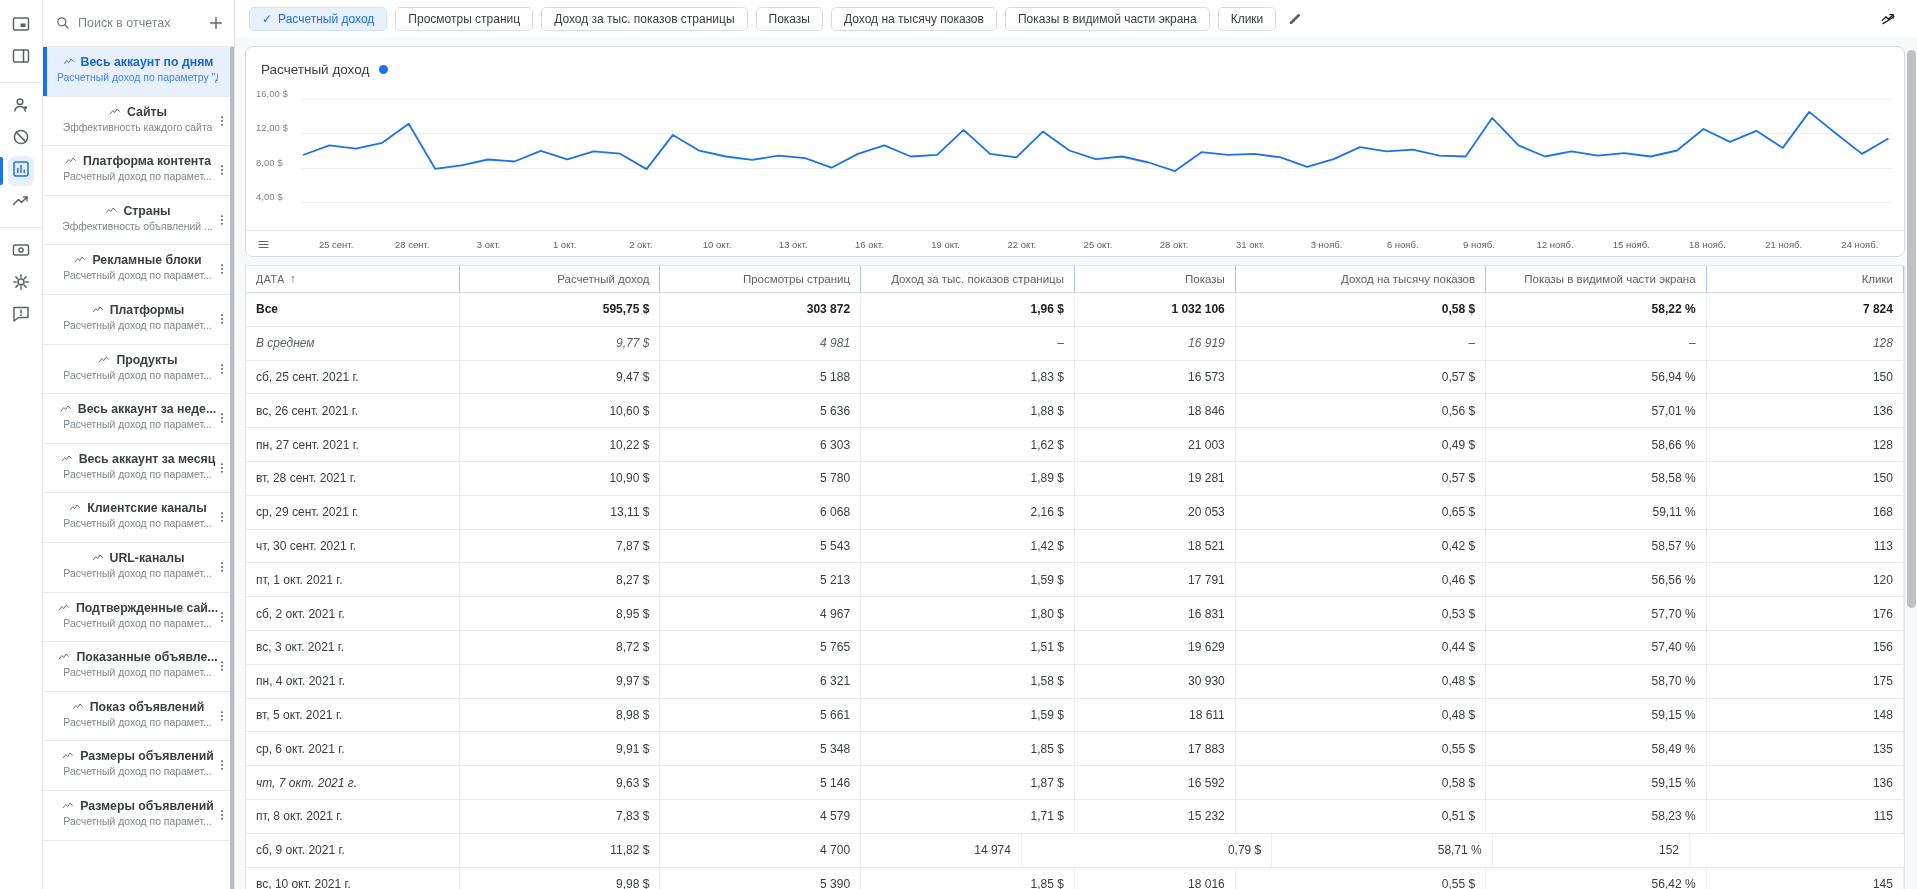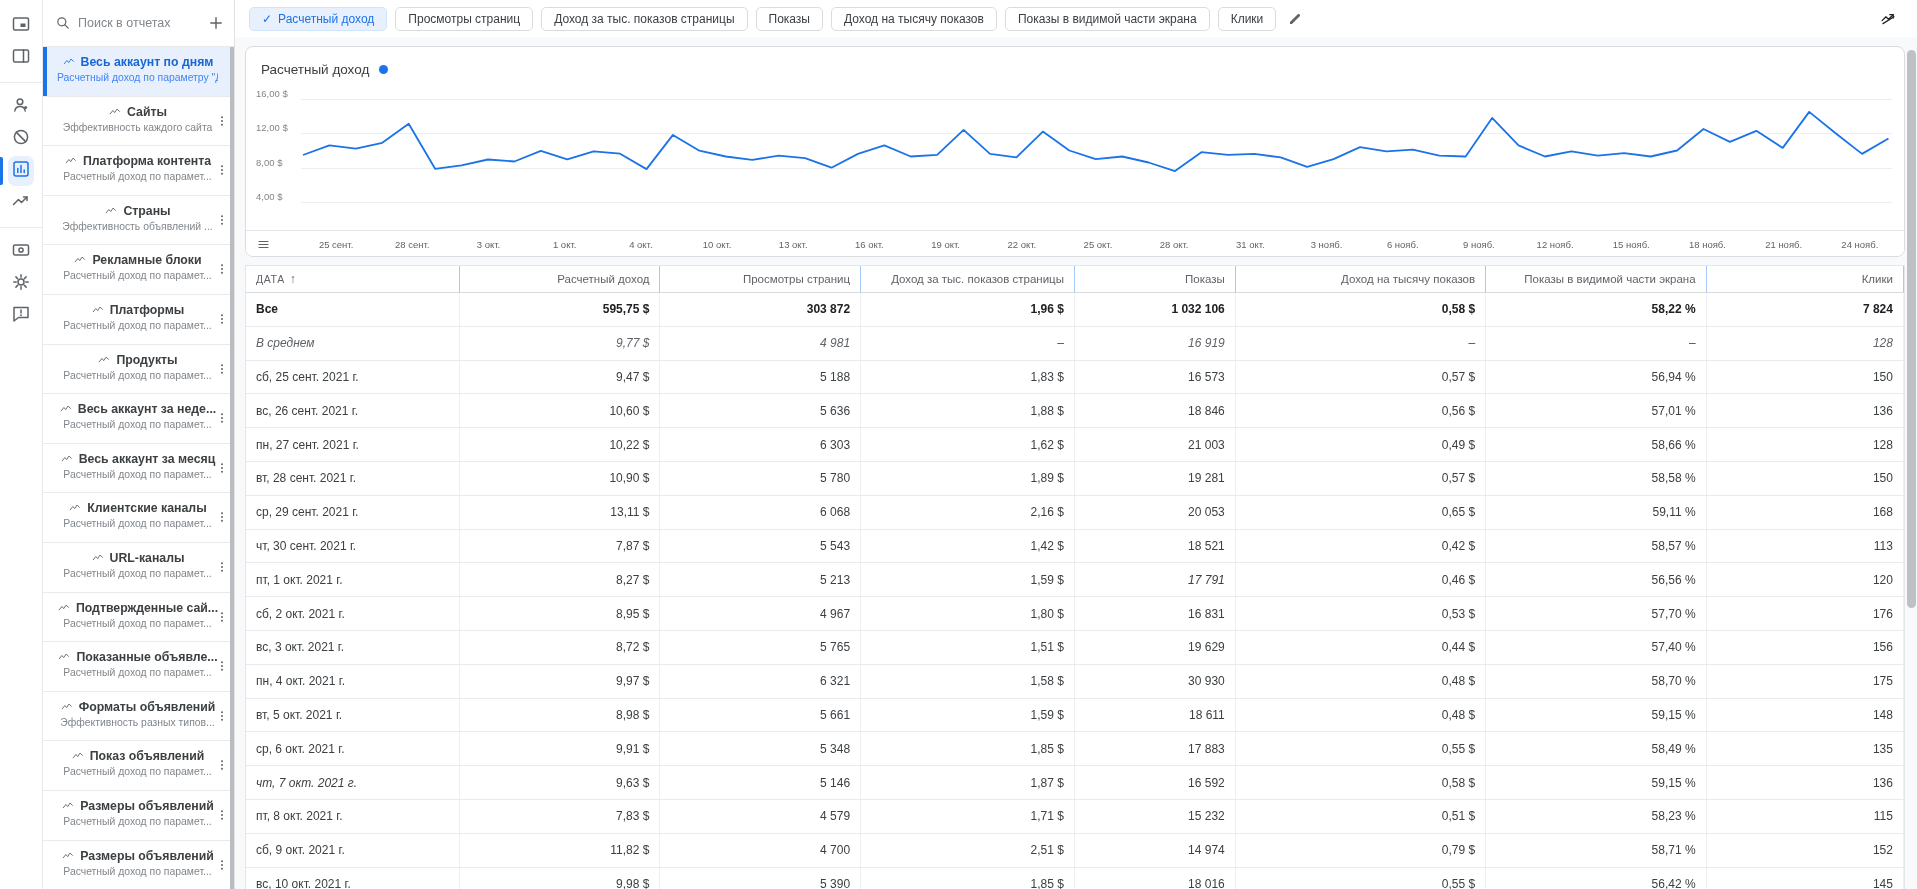--- a/index.html
+++ b/index.html
@@ -414,38 +414,20 @@
             </svg>
           </span>
         </div>
         <div class="report-item">
           <div class="report-title">
             <span class="icon ">
               <svg viewBox="0 0 20 20">
                 <polyline points="2,13 6.5,7.5 9.5,11 13.5,5 17.5,9"></polyline>
               </svg>
             </span>
-            <span>Форматы объявлений</span>
-          </div>
-          <div class="report-sub">Эффективность разных типов...</div>
-          <span class="icon kebab-btn">
-            <svg viewBox="0 0 20 20">
-              <circle cx="10" cy="4.5" r="1.4" class="f"></circle>
-              <circle cx="10" cy="10" r="1.4" class="f"></circle>
-              <circle cx="10" cy="15.5" r="1.4" class="f"></circle>
-            </svg>
-          </span>
-        </div>
-        <div class="report-item">
-          <div class="report-title">
-            <span class="icon ">
-              <svg viewBox="0 0 20 20">
-                <polyline points="2,13 6.5,7.5 9.5,11 13.5,5 17.5,9"></polyline>
-              </svg>
-            </span>
             <span>Показ объявлений</span>
           </div>
           <div class="report-sub">Расчетный доход по парамет...</div>
           <span class="icon kebab-btn">
             <svg viewBox="0 0 20 20">
               <circle cx="10" cy="4.5" r="1.4" class="f"></circle>
               <circle cx="10" cy="10" r="1.4" class="f"></circle>
               <circle cx="10" cy="15.5" r="1.4" class="f"></circle>
             </svg>
           </span>
@@ -553,21 +535,21 @@
               <svg viewBox="0 0 20 20">
                 <line x1="4" y1="6" x2="16" y2="6"></line>
                 <line x1="4" y1="10" x2="16" y2="10"></line>
                 <line x1="4" y1="14" x2="16" y2="14"></line>
               </svg>
             </span>
         <span class="xtick">25 сент.</span>
             <span class="xtick">28 сент.</span>
             <span class="xtick">3 окт.</span>
             <span class="xtick">1 окт.</span>
-            <span class="xtick">4 окт.</span>
+            <span class="xtick">2 окт.</span>
             <span class="xtick">10 окт.</span>
             <span class="xtick">13 окт.</span>
             <span class="xtick">16 окт.</span>
             <span class="xtick">19 окт.</span>
             <span class="xtick">22 окт.</span>
             <span class="xtick">25 окт.</span>
             <span class="xtick">28 окт.</span>
             <span class="xtick">31 окт.</span>
             <span class="xtick">3 нояб.</span>
             <span class="xtick">6 нояб.</span>
@@ -686,21 +668,21 @@
             <div class="td" style="flex: 0 0 9.7%; width: 9.7%;">18 521</div>
             <div class="td" style="flex: 0 0 15.1%; width: 15.1%;">0,42 $</div>
             <div class="td" style="flex: 0 0 13.3%; width: 13.3%;">58,57 %</div>
             <div class="td" style="flex: 0 0 11.9%; width: 11.9%;">113</div>
           </div>
           <div class="trow">
             <div class="td first" style="flex: 0 0 12.9%; width: 12.9%;">пт, 1 окт. 2021 г.</div>
             <div class="td" style="flex: 0 0 12.1%; width: 12.1%;">8,27 $</div>
             <div class="td" style="flex: 0 0 12.1%; width: 12.1%;">5 213</div>
             <div class="td" style="flex: 0 0 12.9%; width: 12.9%;">1,59 $</div>
-            <div class="td" style="flex: 0 0 9.7%; width: 9.7%; font-style: italic;">17 791</div>
+            <div class="td" style="flex: 0 0 9.7%; width: 9.7%;">17 791</div>
             <div class="td" style="flex: 0 0 15.1%; width: 15.1%;">0,46 $</div>
             <div class="td" style="flex: 0 0 13.3%; width: 13.3%;">56,56 %</div>
             <div class="td" style="flex: 0 0 11.9%; width: 11.9%;">120</div>
           </div>
           <div class="trow">
             <div class="td first" style="flex: 0 0 12.9%; width: 12.9%;">сб, 2 окт. 2021 г.</div>
             <div class="td" style="flex: 0 0 12.1%; width: 12.1%;">8,95 $</div>
             <div class="td" style="flex: 0 0 12.1%; width: 12.1%;">4 967</div>
             <div class="td" style="flex: 0 0 12.9%; width: 12.9%;">1,80 $</div>
             <div class="td" style="flex: 0 0 9.7%; width: 9.7%;">16 831</div>
@@ -765,21 +747,20 @@
             <div class="td" style="flex: 0 0 12.9%; width: 12.9%;">1,71 $</div>
             <div class="td" style="flex: 0 0 9.7%; width: 9.7%;">15 232</div>
             <div class="td" style="flex: 0 0 15.1%; width: 15.1%;">0,51 $</div>
             <div class="td" style="flex: 0 0 13.3%; width: 13.3%;">58,23 %</div>
             <div class="td" style="flex: 0 0 11.9%; width: 11.9%;">115</div>
           </div>
           <div class="trow">
             <div class="td first" style="flex: 0 0 12.9%; width: 12.9%;">сб, 9 окт. 2021 г.</div>
             <div class="td" style="flex: 0 0 12.1%; width: 12.1%;">11,82 $</div>
             <div class="td" style="flex: 0 0 12.1%; width: 12.1%;">4 700</div>
-            <div class="td" style="flex: 0 0 12.9%; width: 12.9%;">2,51 $</div>
             <div class="td" style="flex: 0 0 9.7%; width: 9.7%;">14 974</div>
             <div class="td" style="flex: 0 0 15.1%; width: 15.1%;">0,79 $</div>
             <div class="td" style="flex: 0 0 13.3%; width: 13.3%;">58,71 %</div>
             <div class="td" style="flex: 0 0 11.9%; width: 11.9%;">152</div>
           </div>
           <div class="trow">
             <div class="td first" style="flex: 0 0 12.9%; width: 12.9%;">вс, 10 окт. 2021 г.</div>
             <div class="td" style="flex: 0 0 12.1%; width: 12.1%;">9,98 $</div>
             <div class="td" style="flex: 0 0 12.1%; width: 12.1%;">5 390</div>
             <div class="td" style="flex: 0 0 12.9%; width: 12.9%;">1,85 $</div>

